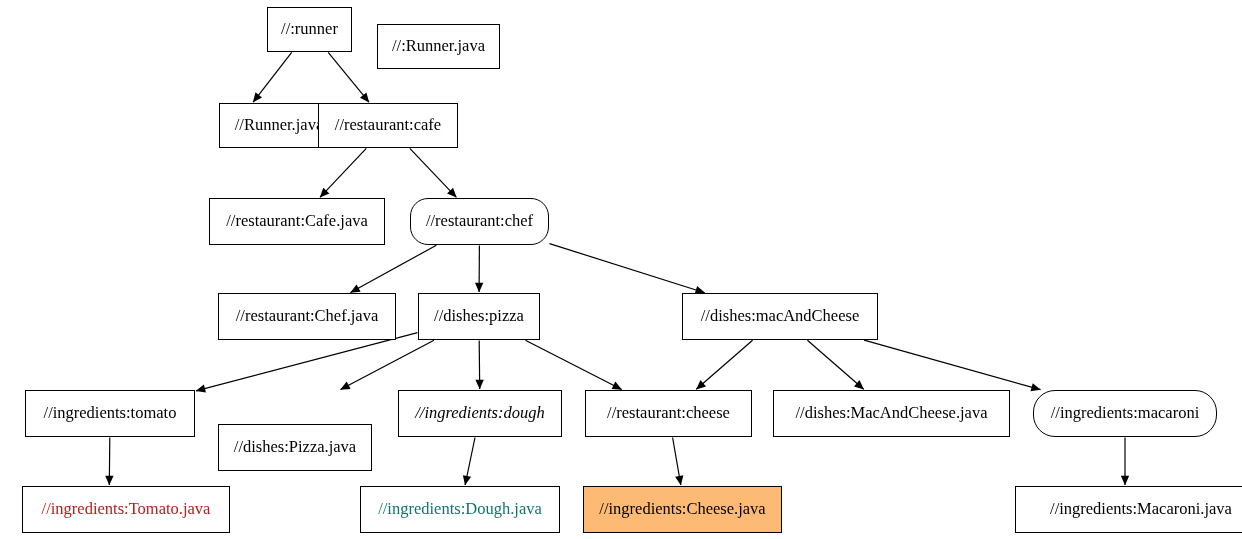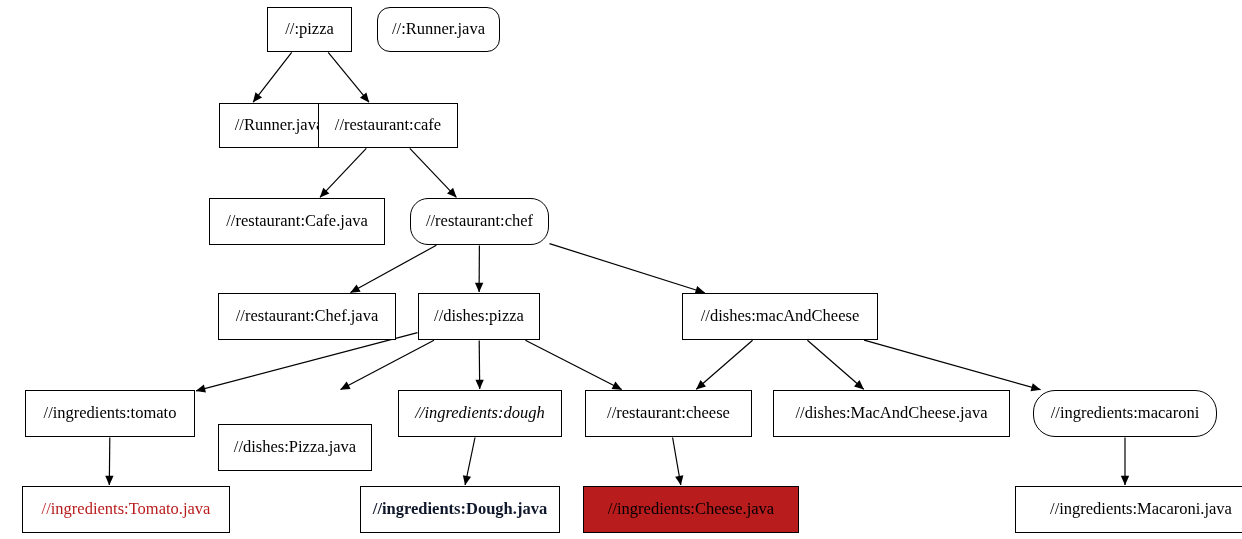--- a/index.html
+++ b/index.html
@@ -56,33 +56,33 @@
         <line x1="752.6" y1="340.3" x2="696.3" y2="389.3" stroke="#000000" stroke-width="1.2" marker-end="url(#arrowhead)"></line>
         <line x1="807.4" y1="340.3" x2="863.7" y2="389.3" stroke="#000000" stroke-width="1.2" marker-end="url(#arrowhead)"></line>
         <line x1="864.1" y1="340.1" x2="1040.5" y2="389.7" stroke="#000000" stroke-width="1.2" marker-end="url(#arrowhead)"></line>
         <line x1="109.8" y1="437.5" x2="109.3" y2="485.0" stroke="#000000" stroke-width="1.2" marker-end="url(#arrowhead)"></line>
         <line x1="475.0" y1="437.5" x2="465.1" y2="485.0" stroke="#000000" stroke-width="1.2" marker-end="url(#arrowhead)"></line>
         <line x1="672.6" y1="437.5" x2="680.8" y2="485.0" stroke="#000000" stroke-width="1.2" marker-end="url(#arrowhead)"></line>
         <line x1="1125.0" y1="437.5" x2="1125.0" y2="485.0" stroke="#000000" stroke-width="1.2" marker-end="url(#arrowhead)"></line>
       </g>
   </svg>
   <div id="nodes">
-      <div class="node" style="left: 267px; top: 7px; width: 85px; height: 45px; border-color: rgb(0, 0, 0); background: rgb(255, 255, 255); color: rgb(0, 0, 0);">//:pizza</div>
-      <div class="node" style="left: 377px; top: 7px; width: 123px; height: 45px; border-color: rgb(0, 0, 0); background: rgb(255, 255, 255); color: rgb(0, 0, 0); border-radius: 13px;">//:Runner.java</div>
+      <div class="node" style="left: 267px; top: 7px; width: 85px; height: 45px; border-color: rgb(0, 0, 0); background: rgb(255, 255, 255); color: rgb(0, 0, 0);">//:runner</div>
+      <div class="node" style="left: 377px; top: 24px; width: 123px; height: 45px; border-color: rgb(0, 0, 0); background: rgb(255, 255, 255); color: rgb(0, 0, 0);">//:Runner.java</div>
       <div class="node" style="left: 175px; top: 103px; width: 120px; height: 45px; border-color: rgb(0, 0, 0); background: rgb(255, 255, 255); color: rgb(0, 0, 0); margin-left: 44px;">//Runner.java</div>
       <div class="node" style="left: 318px; top: 103px; width: 140px; height: 45px; border-color: rgb(0, 0, 0); background: rgb(255, 255, 255); color: rgb(0, 0, 0);">//restaurant:cafe</div>
       <div class="node" style="left: 209px; top: 198px; width: 176px; height: 47px; border-color: rgb(0, 0, 0); background: rgb(255, 255, 255); color: rgb(0, 0, 0);">//restaurant:Cafe.java</div>
       <div class="node" style="left: 410px; top: 198px; width: 139px; height: 47px; border-color: rgb(0, 0, 0); background: rgb(255, 255, 255); color: rgb(0, 0, 0); border-radius: 18px;">//restaurant:chef</div>
       <div class="node" style="left: 218px; top: 293px; width: 178px; height: 47px; border-color: rgb(0, 0, 0); background: rgb(255, 255, 255); color: rgb(0, 0, 0);">//restaurant:Chef.java</div>
       <div class="node" style="left: 418px; top: 293px; width: 122px; height: 47px; border-color: rgb(0, 0, 0); background: rgb(255, 255, 255); color: rgb(0, 0, 0);">//dishes:pizza</div>
       <div class="node" style="left: 682px; top: 293px; width: 196px; height: 47px; border-color: rgb(0, 0, 0); background: rgb(255, 255, 255); color: rgb(0, 0, 0);">//dishes:macAndCheese</div>
       <div class="node" style="left: 25px; top: 390px; width: 170px; height: 47px; border-color: rgb(0, 0, 0); background: rgb(255, 255, 255); color: rgb(0, 0, 0);">//ingredients:tomato</div>
       <div class="node" style="left: 218px; top: 390px; width: 154px; height: 47px; border-color: rgb(0, 0, 0); background: rgb(255, 255, 255); color: rgb(0, 0, 0); margin-top: 34px;">//dishes:Pizza.java</div>
       <div class="node" style="left: 398px; top: 390px; width: 164px; height: 47px; border-color: rgb(0, 0, 0); background: rgb(255, 255, 255); color: rgb(0, 0, 0); font-style: italic;">//ingredients:dough</div>
       <div class="node" style="left: 585px; top: 390px; width: 167px; height: 47px; border-color: rgb(0, 0, 0); background: rgb(255, 255, 255); color: rgb(0, 0, 0);">//restaurant:cheese</div>
       <div class="node" style="left: 773px; top: 390px; width: 237px; height: 47px; border-color: rgb(0, 0, 0); background: rgb(255, 255, 255); color: rgb(0, 0, 0);">//dishes:MacAndCheese.java</div>
       <div class="node" style="left: 1033px; top: 390px; width: 184px; height: 47px; border-color: rgb(0, 0, 0); background: rgb(255, 255, 255); color: rgb(0, 0, 0); border-radius: 22px;">//ingredients:macaroni</div>
       <div class="node" style="left: 5px; top: 486px; width: 208px; height: 47px; border-color: rgb(0, 0, 0); background: rgb(255, 255, 255); color: #b91c1c; margin-left: 17px;">//ingredients:Tomato.java</div>
-      <div class="node" style="left: 360px; top: 486px; width: 200px; height: 47px; border-color: rgb(0, 0, 0); background: rgb(255, 255, 255); color: #0f172a; font-weight: bold;">//ingredients:Dough.java</div>
-      <div class="node" style="left: 583px; top: 486px; width: 216px; height: 47px; border-color: rgb(0, 0, 0); background: #b91c1c; color: rgb(0, 0, 0);">//ingredients:Cheese.java</div>
+      <div class="node" style="left: 360px; top: 486px; width: 200px; height: 47px; border-color: rgb(0, 0, 0); background: rgb(255, 255, 255); color: #0f766e;">//ingredients:Dough.java</div>
+      <div class="node" style="left: 583px; top: 486px; width: 199px; height: 47px; border-color: rgb(0, 0, 0); background: #fdba74; color: rgb(0, 0, 0);">//ingredients:Cheese.java</div>
       <div class="node" style="left: 1015px; top: 486px; width: 252px; height: 47px; border-color: rgb(0, 0, 0); background: rgb(255, 255, 255); color: rgb(0, 0, 0);">//ingredients:Macaroni.java</div>
     </div>
 </div>
 
 </body></html>

